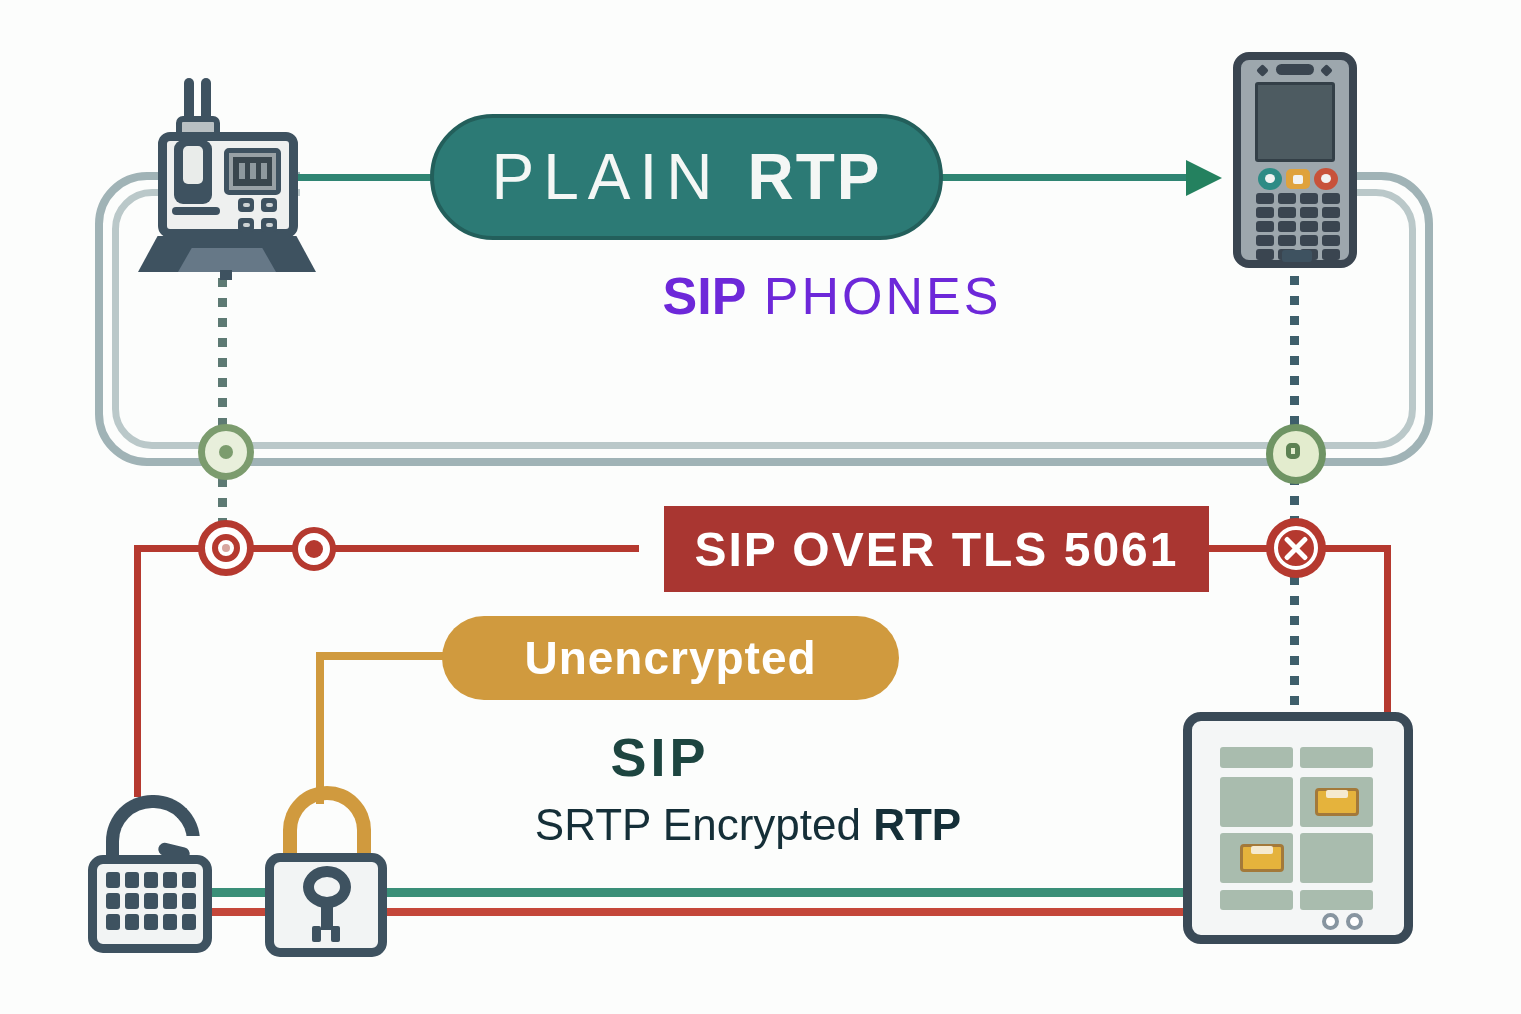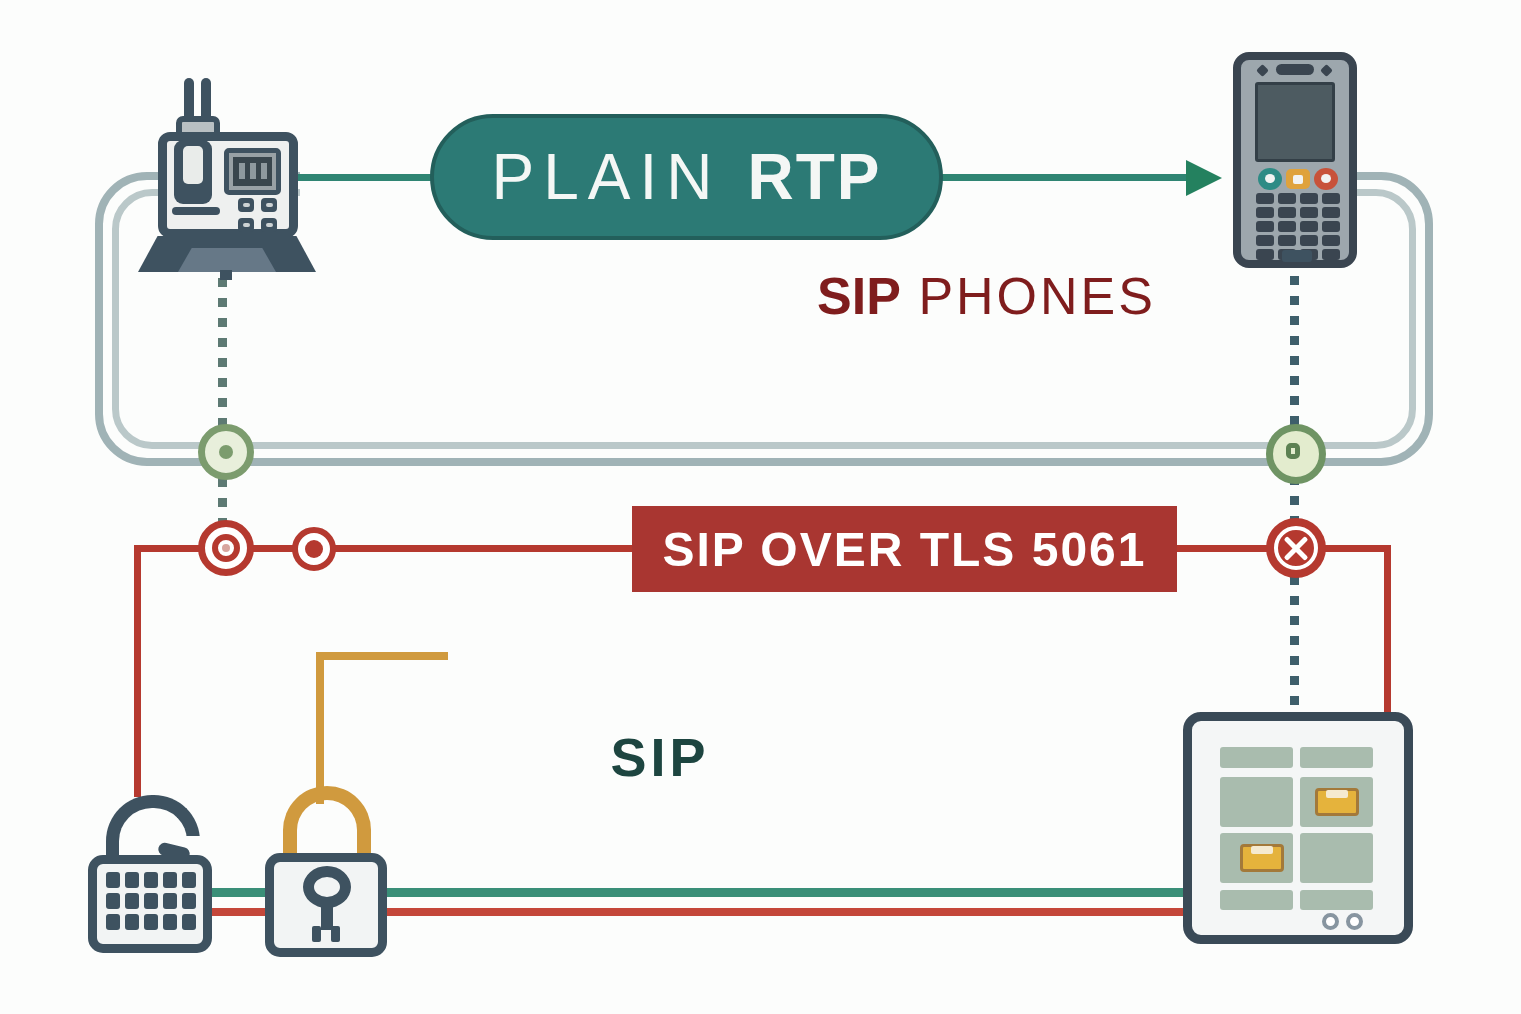--- a/index.html
+++ b/index.html
@@ -54,29 +54,29 @@
   .red-cross .ring{position:absolute;left:8px;top:8px;width:44px;height:44px;border:4px solid #ffffff;border-radius:50%;box-sizing:border-box;}
   .red-cross .bar{position:absolute;left:15px;top:28px;width:30px;height:5px;background:#ffffff;border-radius:2px;}
   .b45{transform:rotate(45deg);} .bm45{transform:rotate(-45deg);}
 
   
   .pill-rtp{left:430px;top:114px;width:513px;height:126px;border-radius:64px;
     background:#2c7a75;border:4px solid #235f5b;box-sizing:border-box;
     display:flex;align-items:center;justify-content:center;color:#f4f7f5;font-size:64px;}
   .pill-rtp .lt{font-weight:200;letter-spacing:9px;}
   .pill-rtp .bd{font-weight:800;margin-left:26px;letter-spacing:2px;}
-  .banner{left:632px;top:506px;width:545px;height:86px;background:#a93631;
+  .banner{left:664px;top:506px;width:545px;height:86px;background:#a93631;
     display:flex;align-items:center;justify-content:center;color:#ffffff;
     font-size:48px;font-weight:800;letter-spacing:2px;}
   .pill-unenc{left:442px;top:616px;width:457px;height:84px;border-radius:42px;background:#d09a3e;
     display:flex;align-items:center;justify-content:center;color:#ffffff;
     font-size:46px;font-weight:800;letter-spacing:1px;}
 
   
-  .t-devices{left:556px;top:266px;width:600px;text-align:right;color:#7f1d1d;font-size:52px;}
+  .t-devices{left:532px;top:266px;width:600px;text-align:center;color:#6d28d9;font-size:52px;}
   .t-devices .bd{font-weight:800;} .t-devices .lt{font-weight:300;letter-spacing:3px;}
   .t-intercoms{left:525px;top:348px;width:600px;text-align:center;color:#1b3644;
     font-size:47px;font-weight:300;letter-spacing:9px;}
   .t-sip{left:360px;top:726px;width:600px;text-align:center;color:#1d4540;font-size:54px;font-weight:800;letter-spacing:4px;}
   .t-srtp{left:448px;top:800px;width:600px;text-align:center;color:#152f38;font-size:44px;font-weight:400;}
   .t-srtp .bd{font-weight:800;}
 
   
   .slate{background:#3e5260;}
   .ic-ant{width:10px;height:50px;border-radius:5px;}
@@ -184,22 +184,26 @@
     <span class="lt">PLAIN</span>
     <span class="bd">RTP</span>
   </div>
 
   <div class="abs t-devices">
     <span class="bd">SIP</span><span class="lt"> PHONES</span>
   </div>
 
   <div class="abs banner">SIP OVER TLS 5061</div>
 
+  <div class="abs pill-unenc">Unencrypted</div>
 
   <div class="abs t-sip">SIP</div>
+  <div class="abs t-srtp">
+    <span>SRTP Encrypted </span><span class="bd">RTP</span>
+  </div>
 
   <div>
     <div class="abs slate ic-ant" style="left:184px;top:78px;"></div>
     <div class="abs slate ic-ant" style="left:201px;top:78px;"></div>
     <div class="abs ic-antbase"></div>
     <div class="abs ic-body"></div>
     <div class="abs ic-handset"></div>
     <div class="abs ic-hslot"></div>
     <div class="abs slate ic-bar"></div>
     <div class="abs ic-scr-out"></div>

